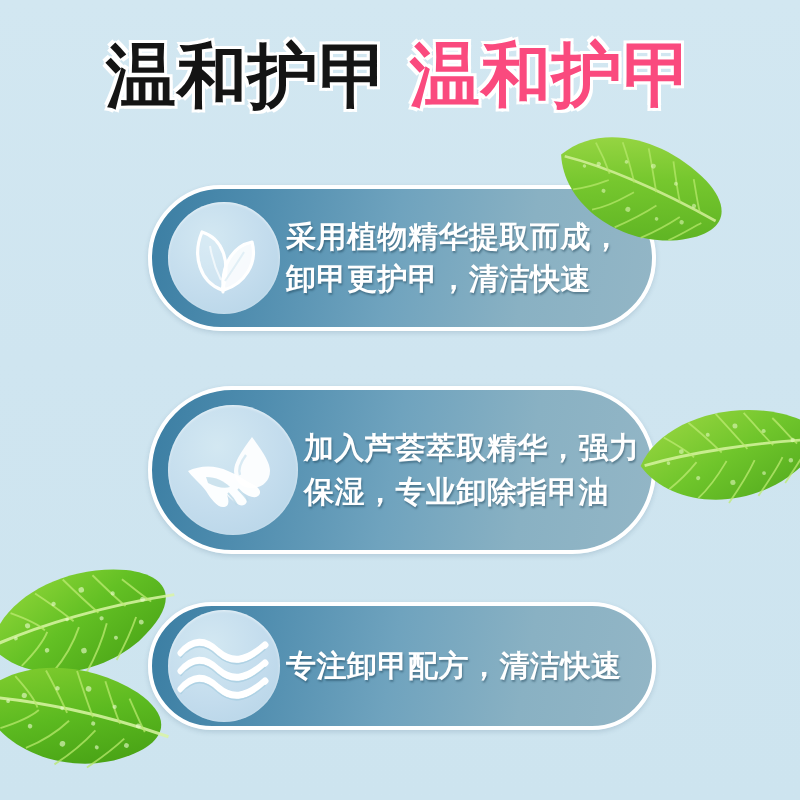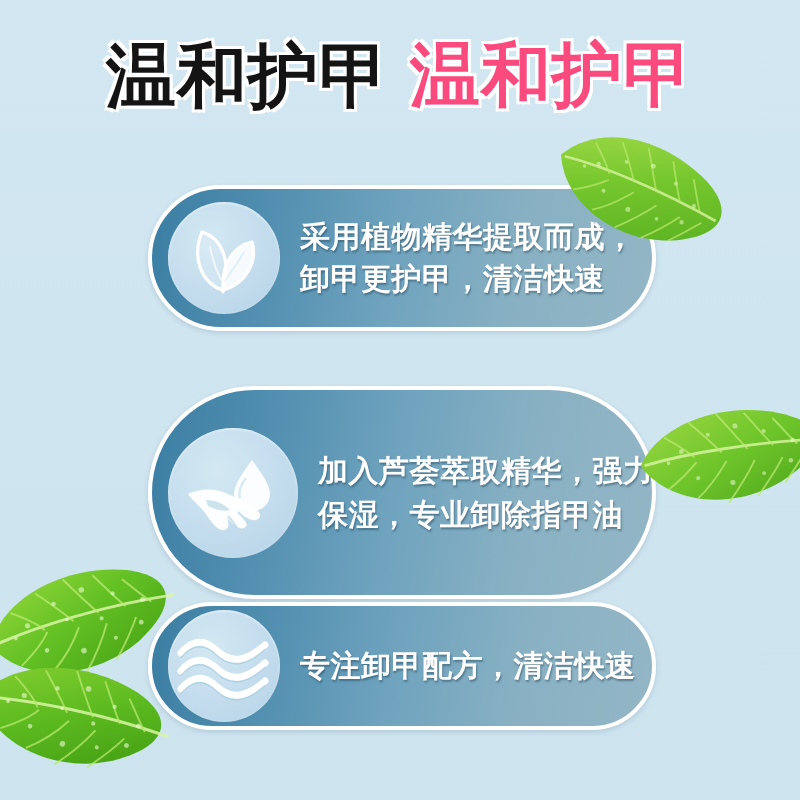--- a/index.html
+++ b/index.html
@@ -69,38 +69,38 @@
     width:508px;
     border-radius:999px;
     background:linear-gradient(100deg,#3b7ea3 0%,#4e8cae 20%,#6fa3be 48%,#89b1c3 74%,#93b6c6 100%);
     border:4px solid #ffffff;
     box-shadow:0 2px 5px rgba(40,80,105,.17);
     display:flex;
     align-items:center;
     z-index:5;
   }
   #card-1 { top:185px; height:146px; }
-  #card-2 { top:386px; height:213px; }
+  #card-2 { top:386px; height:168px; }
   #card-3 { top:602px; height:128px; }
 
   .card-icon {
     flex:0 0 auto;
     margin-left:16px;
     border-radius:50%;
     background:radial-gradient(circle at 38% 32%,#d3e8f2 0%,#c3dced 55%,#b4d3e6 100%);
     display:flex; align-items:center; justify-content:center;
     box-shadow:inset 0 1px 3px rgba(255,255,255,.6);
   }
   #card-1 .card-icon, #card-3 .card-icon { width:112px; height:112px; }
   #card-2 .card-icon { width:130px; height:130px; }
   .card-icon svg { display:block; }
 
   .card-text {
     flex:1 1 auto;
-    margin-left:20px;
+    margin-left:6px;
     padding-right:22px;
     color:#ffffff;
     font-weight:700;
     font-size:30px;
     line-height:42px;
     letter-spacing:.5px;
     text-shadow:1px 2px 2px rgba(25,60,80,.45);
   }
   #card-2 .card-text { font-size:30px; line-height:44px; }
   .card-text .ln { display:block; white-space:nowrap; }

